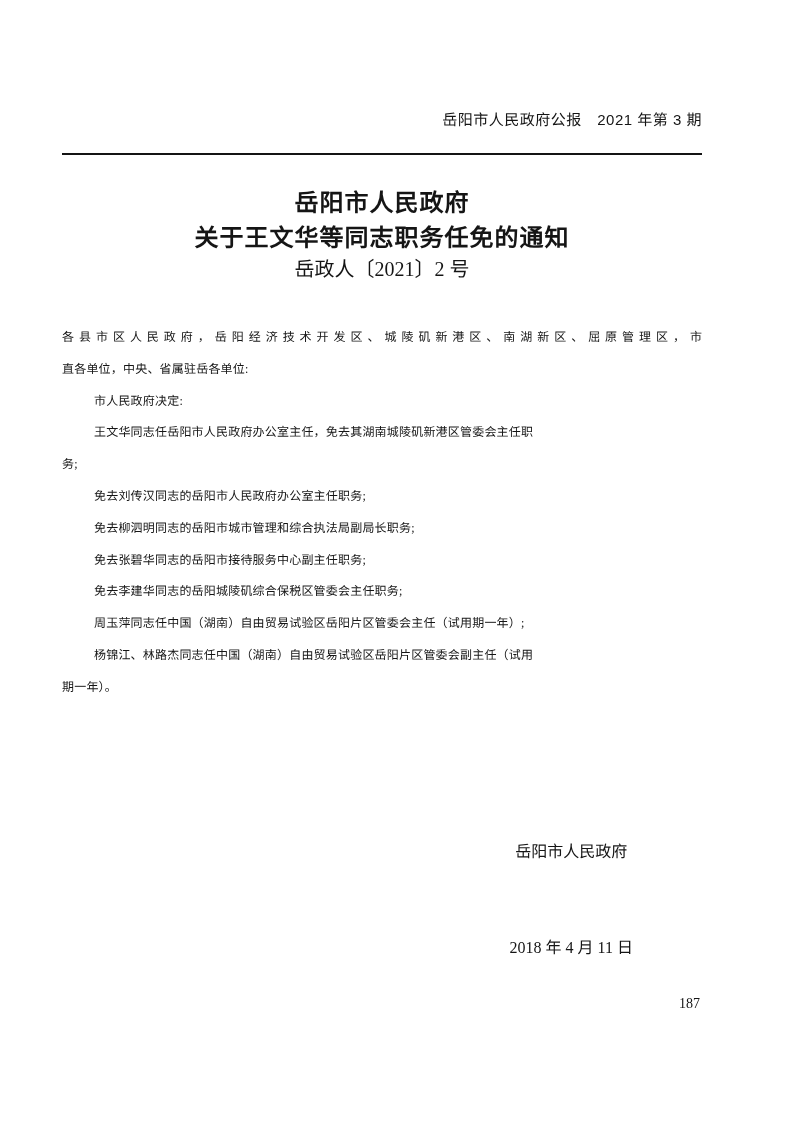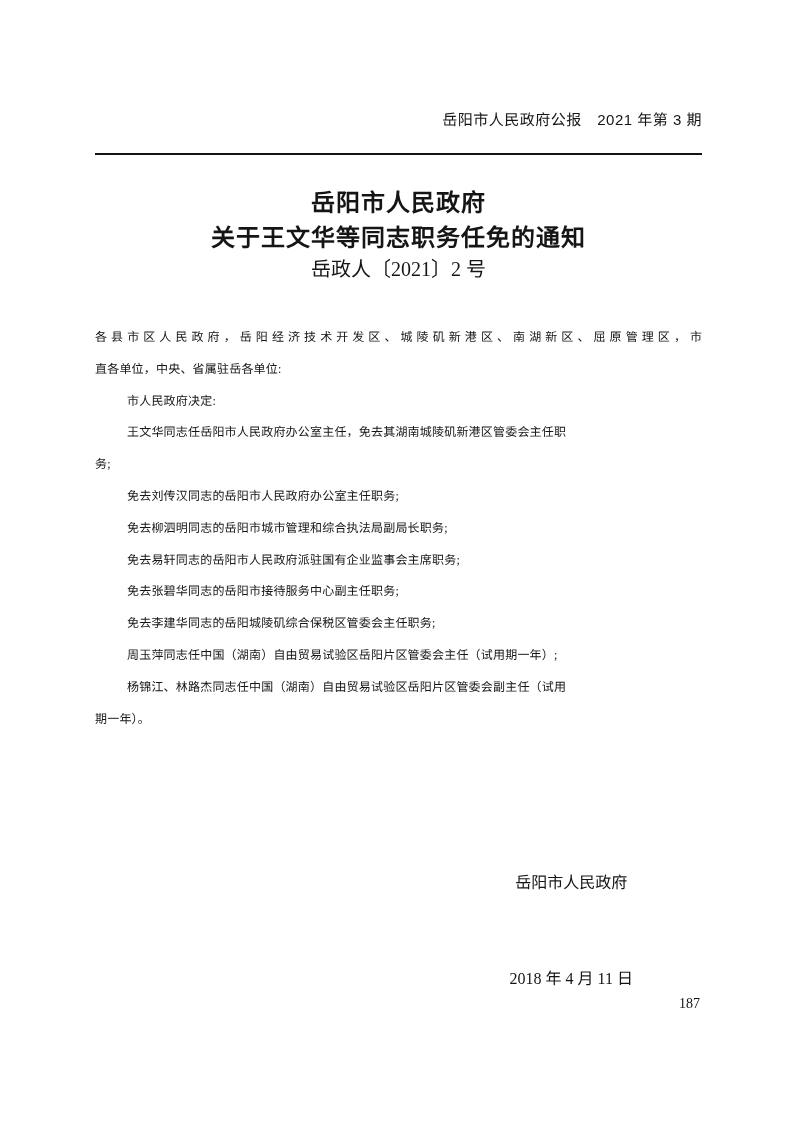--- a/index.html
+++ b/index.html
@@ -7,21 +7,21 @@
     padding: 0;
     background: #ffffff;
   }
   .page {
     position: relative;
     width: 793px;
     height: 1122px;
     box-sizing: border-box;
     background: #ffffff;
     color: #151515;
-    padding: 93px 91px 0 95px;
+    padding: 93px 91px 0 62px;
     font-family: "Liberation Serif", "DejaVu Serif", serif;
     overflow: hidden;
   }
   .header {
     text-align: right;
     font-family: "Liberation Sans", "DejaVu Sans", sans-serif;
     font-size: 15px;
     line-height: 18px;
     letter-spacing: 0.5px;
     white-space: pre;
@@ -99,21 +99,20 @@
   <div class="doc-number">岳政人〔2021〕2 号</div>
 
   <div class="body-text">
       <div class="line just">各县市区人民政府，岳阳经济技术开发区、城陵矶新港区、南湖新区、屈原管理区，市</div>
       <div class="line">直各单位，中央、省属驻岳各单位:</div>
       <div class="line indent">市人民政府决定:</div>
       <div class="line indent">王文华同志任岳阳市人民政府办公室主任，免去其湖南城陵矶新港区管委会主任职</div>
       <div class="line">务;</div>
       <div class="line indent">免去刘传汉同志的岳阳市人民政府办公室主任职务;</div>
       <div class="line indent">免去柳泗明同志的岳阳市城市管理和综合执法局副局长职务;</div>
-      <div class="line indent">免去易轩同志的岳阳市人民政府派驻国有企业监事会主席职务;</div>
       <div class="line indent">免去张碧华同志的岳阳市接待服务中心副主任职务;</div>
       <div class="line indent">免去李建华同志的岳阳城陵矶综合保税区管委会主任职务;</div>
       <div class="line indent">周玉萍同志任中国（湖南）自由贸易试验区岳阳片区管委会主任（试用期一年）;</div>
       <div class="line indent">杨锦江、林路杰同志任中国（湖南）自由贸易试验区岳阳片区管委会副主任（试用</div>
       <div class="line">期一年）。</div>
     </div>
 
   <div class="signature">
     <div>岳阳市人民政府</div>
     <div>2018 年 4 月 11 日</div>

